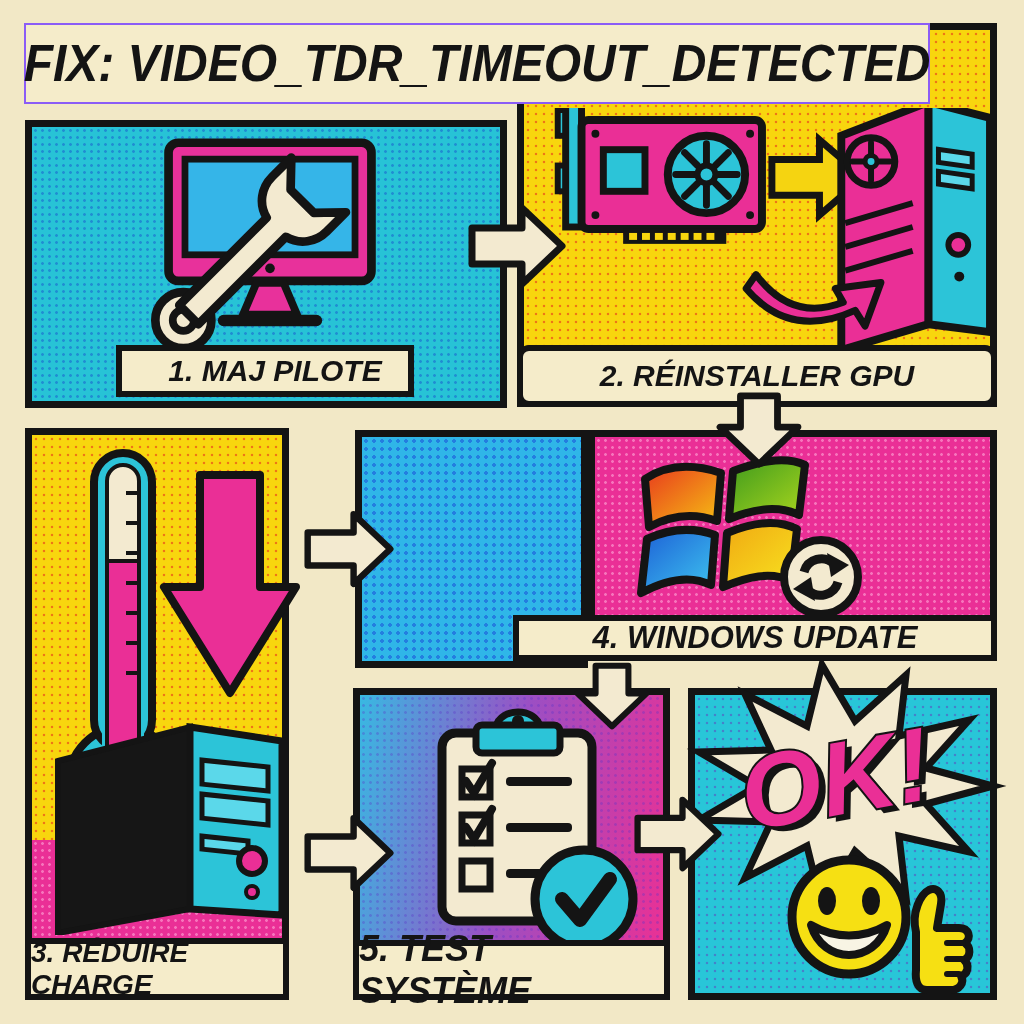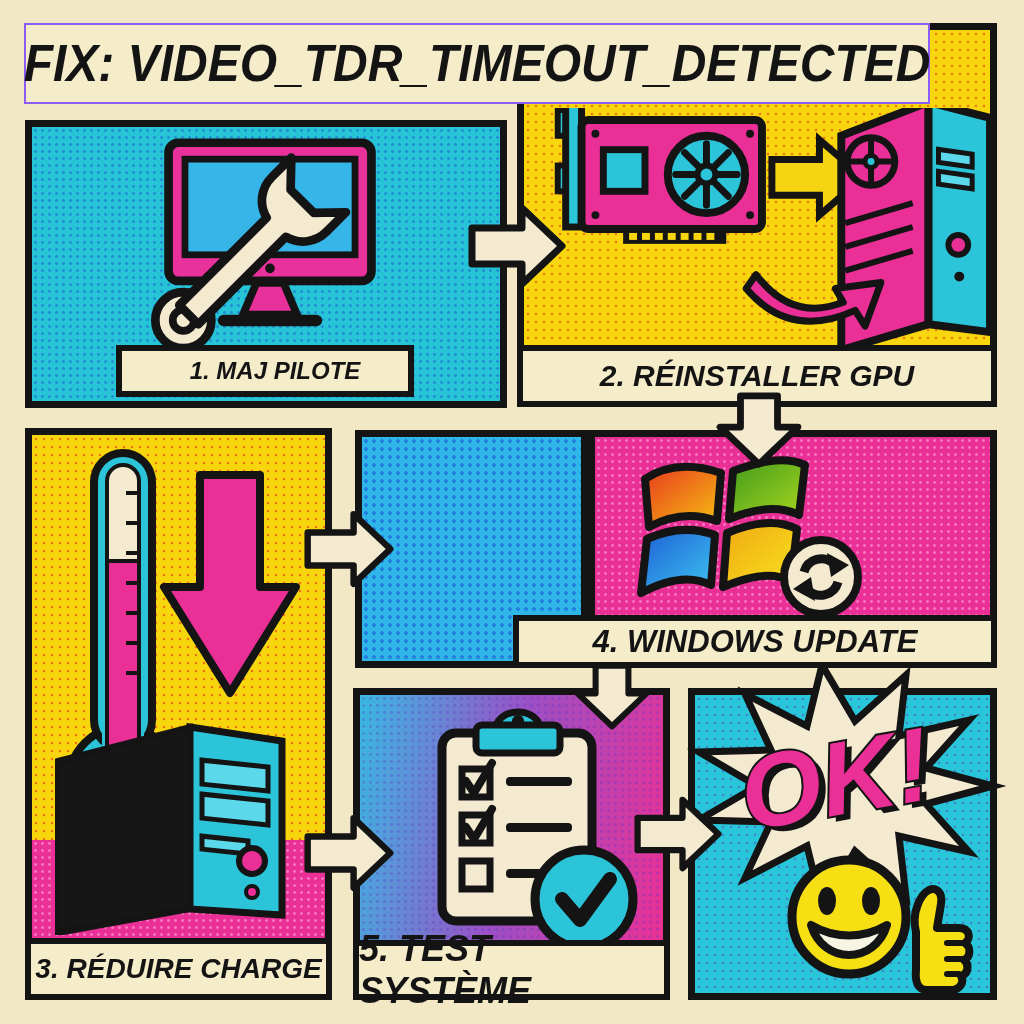--- a/index.html
+++ b/index.html
@@ -100,21 +100,21 @@
           <path d="M4,128 L72,108 M4,152 L72,132 M4,176 L72,156" stroke="#141414" stroke-width="6"></path>
           <rect x="98" y="40" width="34" height="13" fill="#5bd8ea" stroke="#141414" stroke-width="5" transform="skewY(8)"></rect>
           <rect x="98" y="62" width="34" height="13" fill="#5bd8ea" stroke="#141414" stroke-width="5" transform="skewY(8)"></rect>
           <circle cx="118" cy="150" r="10" fill="#ea2f96" stroke="#141414" stroke-width="6"></circle>
           <circle cx="119" cy="182" r="5" fill="#141414"></circle>
         </g>
 
         <path d="M232,168 Q268,216 320,196 L312,182 L358,176 L342,220 L332,204 Q266,234 222,182 Z" fill="#ea2f96" stroke="#141414" stroke-width="7" stroke-linejoin="round"></path>
       </svg>
     </div>
-    <div class="lbl strip" style="font-size:30px;">
+    <div class="lbl strip" style="font-size:30px;border-radius:12px;">
         <span>2. RÉINSTALLER GPU</span>
       </div>
   </div>
 
   <div class="titlebox">
     <span>FIX: VIDEO_TDR_TIMEOUT_DETECTED</span>
   </div>
 
   <div class="panel dots-cyan" style="left:25px;top:120px;width:482px;height:288px;z-index:1;">
     <div class="icon" style="left:88px;top:8px;">
@@ -124,26 +124,26 @@
         <circle cx="150" cy="138" r="5" fill="#141414"></circle>
         <polygon points="136,153 164,153 178,186 122,186" fill="#e8319b" stroke="#141414" stroke-width="8"></polygon>
         <rect x="96" y="186" width="108" height="12" rx="6" fill="#141414"></rect>
         <g transform="translate(148,104) rotate(45)">
           <circle cx="0" cy="124" r="29" fill="#f3ead0" stroke="#141414" stroke-width="9"></circle>
           <circle cx="0" cy="124" r="11" fill="#f3ead0" stroke="#141414" stroke-width="8"></circle>
           <path d="M-14,116 L-14,-12 C-30,-16 -40,-30 -40,-46 L-40,-74 L-17,-50 L17,-50 L40,-74 L40,-46 C40,-30 30,-16 14,-12 L14,116 Z" fill="#f3ead0" stroke="#141414" stroke-width="9" stroke-linejoin="round"></path>
         </g>
       </svg>
     </div>
-    <div class="lbl" style="left:84px;bottom:4px;width:298px;height:52px;font-size:24px;padding-left:20px;">
+    <div class="lbl" style="left:84px;bottom:4px;width:298px;height:52px;font-size:30px;padding-left:20px;">
         <span>1. MAJ PILOTE</span>
       </div>
   </div>
 
-  <div class="panel dots-yellow" style="left:25px;top:428px;width:307px;height:572px;z-index:1;">
+  <div class="panel dots-yellow" style="left:25px;top:428px;width:264px;height:572px;z-index:1;">
     <div class="dots-pink" style="position:absolute;left:0;top:405px;right:0;bottom:0;"></div>
     <div class="icon" style="left:0;top:0;">
       <svg width="293" height="500" viewBox="0 0 293 500">
 
         <g transform="translate(44,18)">
           <circle cx="47" cy="328" r="54" fill="#2cc4d8" stroke="#141414" stroke-width="8"></circle>
           <rect x="18" y="0" width="58" height="296" rx="29" fill="#2cc4d8" stroke="#141414" stroke-width="8"></rect>
           <rect x="26" y="270" width="42" height="40" fill="#2cc4d8"></rect>
           <rect x="31" y="12" width="32" height="276" rx="16" fill="#f3ead0" stroke="#141414" stroke-width="4"></rect>
           <rect x="31" y="108" width="32" height="184" fill="#ea2f96" stroke="#141414" stroke-width="4"></rect>
@@ -212,21 +212,21 @@
           <circle r="37" fill="#f3ead0" stroke="#141414" stroke-width="8"></circle>
           <path d="M-17,-5 A18,18 0 0 1 13,-13" fill="none" stroke="#141414" stroke-width="9"></path>
           <polygon points="6,-24 28,-12 10,0" fill="#141414"></polygon>
           <path d="M17,5 A18,18 0 0 1 -13,13" fill="none" stroke="#141414" stroke-width="9"></path>
           <polygon points="-6,24 -28,12 -10,0" fill="#141414"></polygon>
         </g>
       </svg>
     </div>
   </div>
 
-  <div class="lbl" style="left:513px;top:615px;width:484px;height:53px;font-size:31px;z-index:4;">
+  <div class="lbl" style="left:513px;top:615px;width:484px;height:46px;font-size:31px;z-index:4;">
       <span>4. WINDOWS UPDATE</span>
     </div>
 
   <div class="panel grad-p5" style="left:353px;top:688px;width:317px;height:312px;z-index:1;">
     <div class="icon" style="left:0;top:8px;">
       <svg width="303" height="244" viewBox="0 0 303 244" overflow="visible">
         <rect x="82" y="30" width="150" height="188" rx="14" fill="#f3ead0" stroke="#141414" stroke-width="9"></rect>
         <path d="M136,24 C140,4 176,4 180,24 Z" fill="#2cc4d8" stroke="#141414" stroke-width="7"></path>
         <rect x="116" y="22" width="84" height="28" rx="6" fill="#2cc4d8" stroke="#141414" stroke-width="7"></rect>
         <circle cx="158" cy="18" r="6" fill="#141414"></circle>

